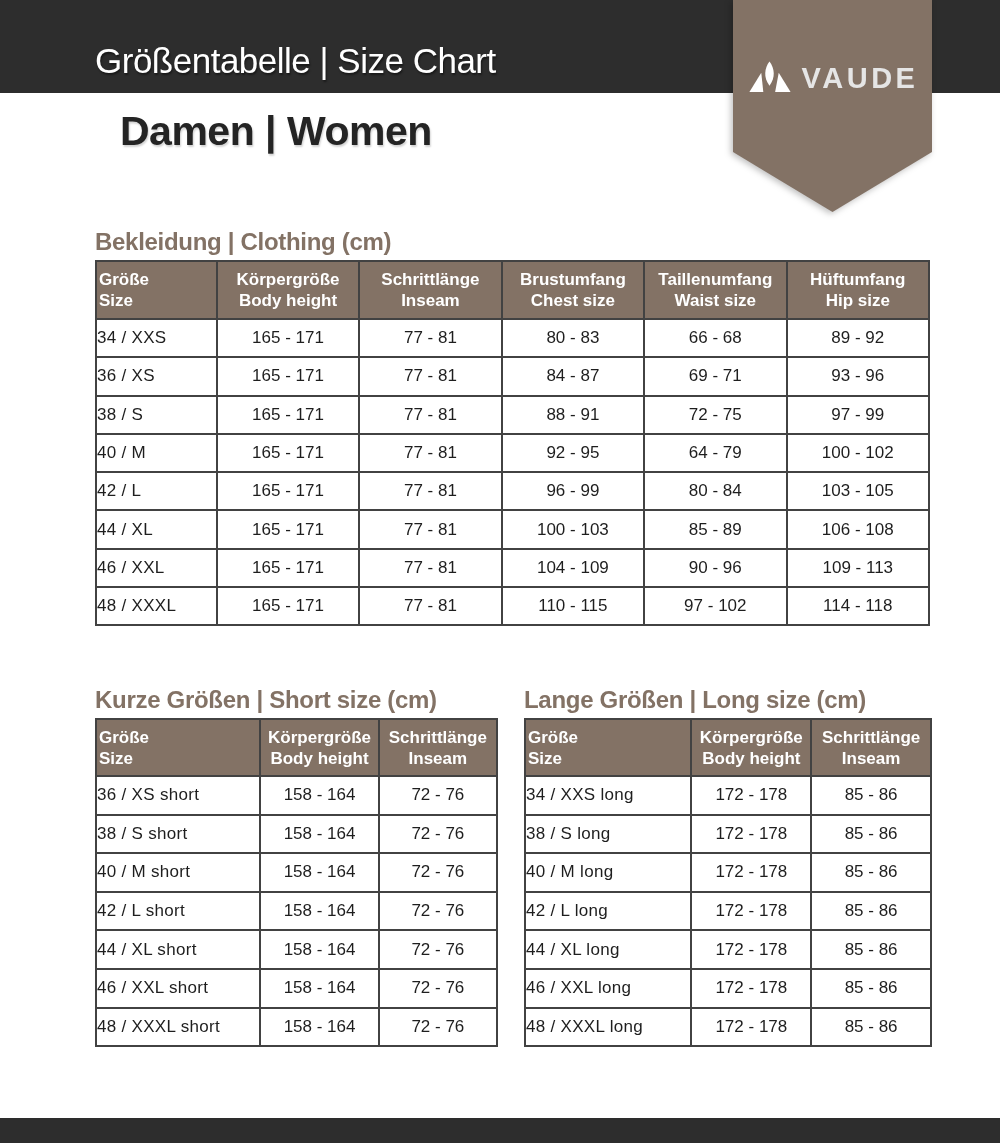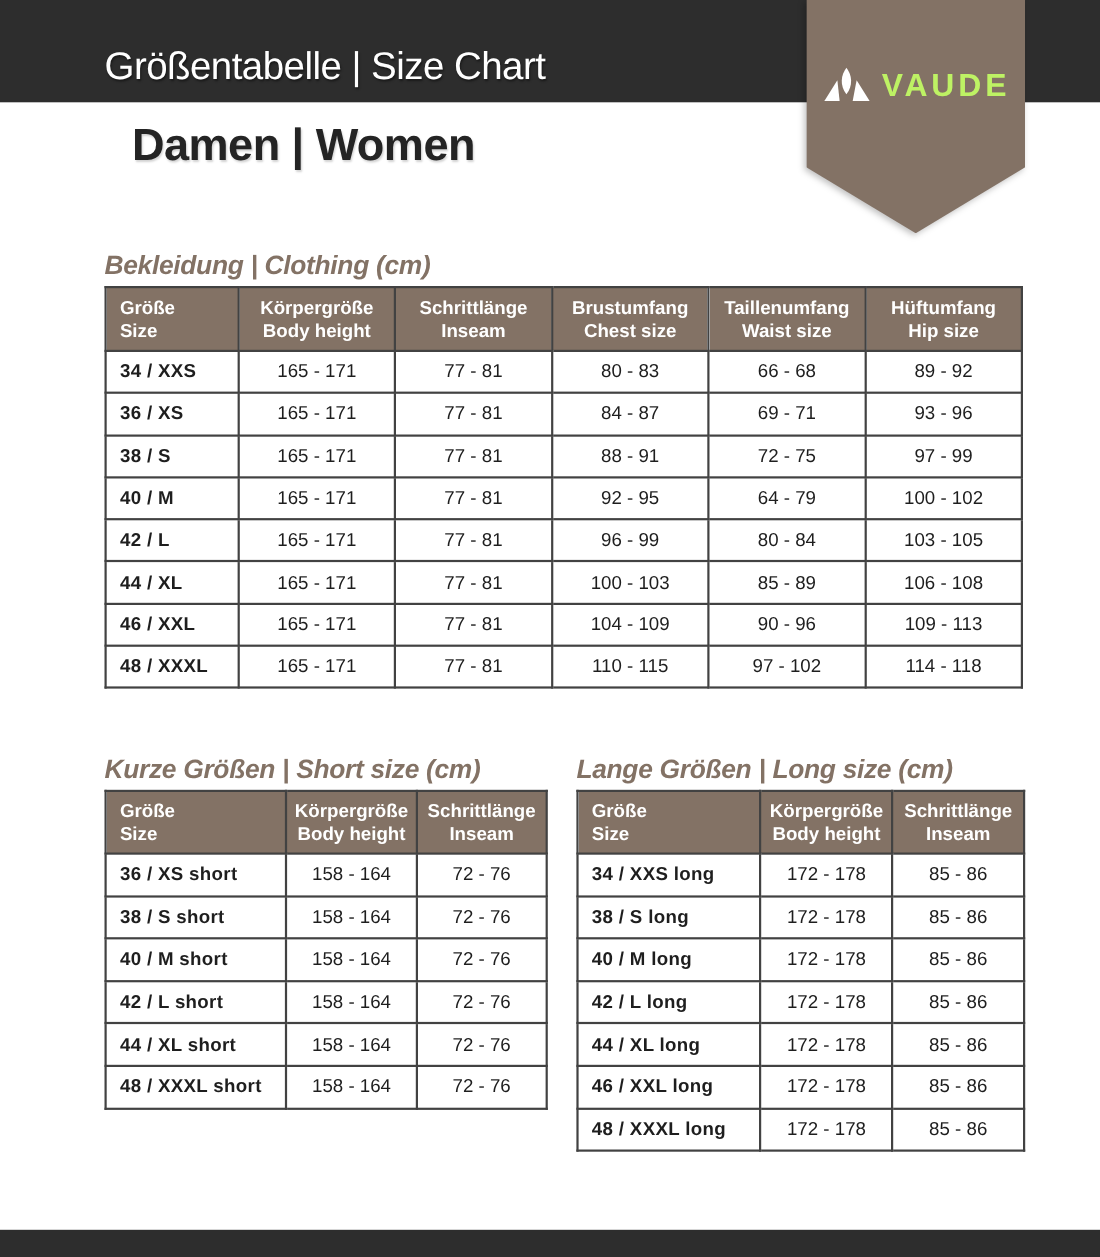--- a/index.html
+++ b/index.html
@@ -30,42 +30,42 @@
   
   .ribbon-wrap{position:absolute;left:733px;top:0;width:199px;height:212px;filter:drop-shadow(-2px 2px 3px rgba(0,0,0,0.25));}
   .ribbon{
     width:100%;height:100%;background:var(--accent);
     clip-path:polygon(0 0,100% 0,100% 71.7%,50% 100%,0 71.7%);
     display:flex;justify-content:center;align-items:flex-start;
   }
   .logo{display:flex;align-items:center;gap:9px;margin-top:60px;}
   .logo-mark{width:46px;height:35px;display:block;}
   .logo-word{
-    color:#bef264;font-size:29px;font-weight:700;letter-spacing:3.5px;line-height:30px;
+    color:#e5e5e5;font-size:29px;font-weight:700;letter-spacing:3.5px;line-height:30px;
   }
 
   
   .section-title{
     position:absolute;font-size:24px;font-weight:700;color:var(--accent);
-    letter-spacing:-0.3px;white-space:nowrap;font-style:italic;
+    letter-spacing:-0.3px;white-space:nowrap;
   }
   #clothing-title{left:95px;top:228px;}
   #short-title{left:95px;top:686px;}
   #long-title{left:524px;top:686px;}
 
   
   table{border-collapse:collapse;table-layout:fixed;position:absolute;background:#fff;}
   th,td{border:2px solid var(--border);font-size:17px;color:var(--text);overflow:hidden;}
   thead th{
     background:var(--accent);color:#ffffff;font-weight:700;
     vertical-align:middle;line-height:21px;padding:2px 2px;
   }
-  th.first,td.first{text-align:left;padding-left:12px;}
+  th.first,td.first{text-align:left;}
   td{text-align:center;vertical-align:middle;font-weight:400;}
-  td.first{font-weight:700;letter-spacing:0.3px;margin-left:16px;}
+  td.first{font-weight:400;letter-spacing:0.3px;margin-left:16px;}
 
   #clothing-table{left:95px;top:260px;width:835px;}
   #clothing-table thead tr{height:58px;}
   #clothing-table tbody tr{height:38.3px;}
   #clothing-table th:first-child,#clothing-table td:first-child{width:14.5%;}
 
   #short-table{left:95px;top:718px;width:403px;}
   #long-table{left:524px;top:718px;width:408px;}
   .small-table thead tr{height:57px;}
   .small-table tbody tr{height:38.6px;}
@@ -233,20 +233,25 @@
           <td class="first">42 / L short</td>
           <td>158 - 164</td>
           <td>72 - 76</td>
         </tr>
         <tr>
           <td class="first">44 / XL short</td>
           <td>158 - 164</td>
           <td>72 - 76</td>
         </tr>
         <tr>
+          <td class="first">46 / XXL short</td>
+          <td>158 - 164</td>
+          <td>72 - 76</td>
+        </tr>
+        <tr>
           <td class="first">48 / XXXL short</td>
           <td>158 - 164</td>
           <td>72 - 76</td>
         </tr>
       </tbody>
     </table>
 
   <h3 class="section-title" id="long-title">Lange Größen | Long size (cm)</h3>
   <table id="long-table" class="small-table">
       <thead>

